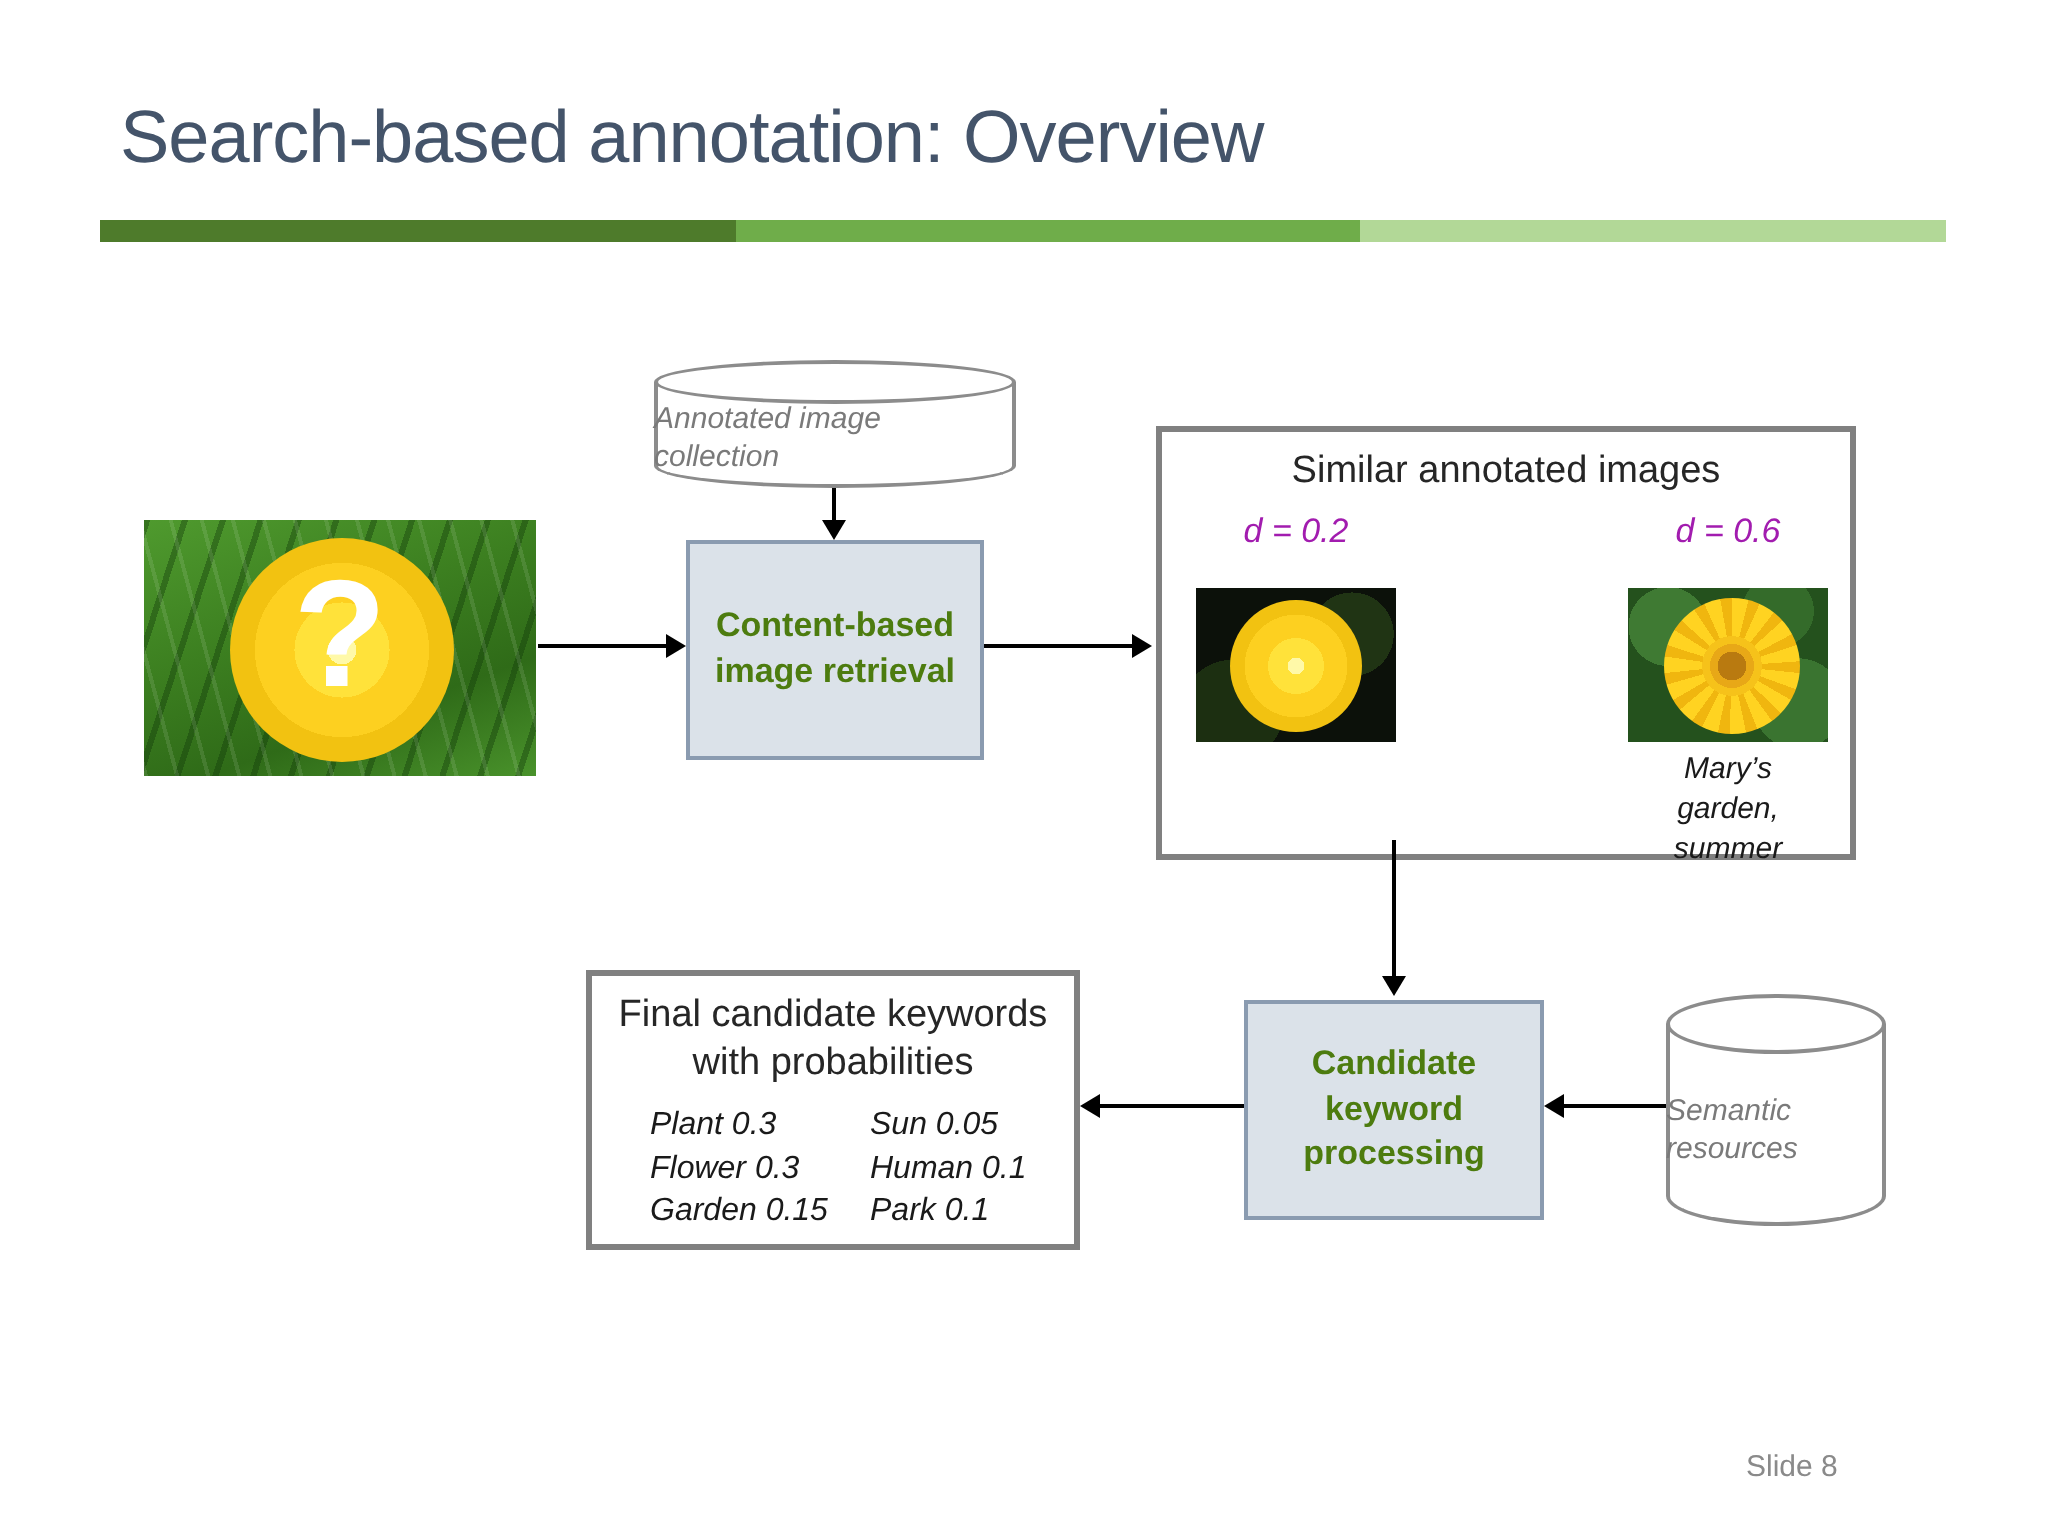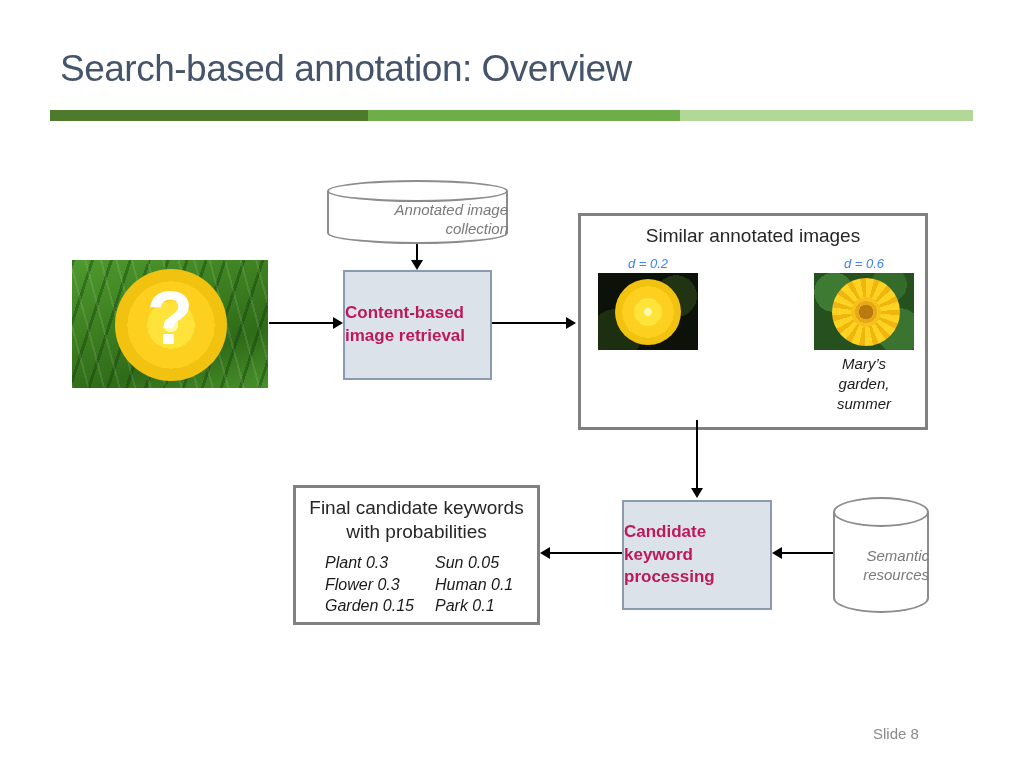--- a/index.html
+++ b/index.html
@@ -34,50 +34,50 @@
   #query-flower { left:43px; top:9px; width:112px; height:112px; }
   #query-mark { position:absolute; left:0; top:14px; width:196px; text-align:center;
       font-size:76px; font-weight:bold; color:#ffffff; }
 
   
   .cylinder { position:absolute; }
   .cyl-ellipse { position:absolute; left:0; right:0; top:0; background:#ffffff;
       border:2px solid #8c8c8c; border-radius:50%; z-index:2; }
   .cyl-body { position:absolute; left:0; right:0; bottom:0; background:#ffffff;
       border:2px solid #8c8c8c; border-top:none; z-index:1; }
-  .cyl-label { position:absolute; left:0; right:0; text-align:right; z-index:3;
+  .cyl-label { position:absolute; left:0; right:0; text-align:left; z-index:3;
       font-style:italic; color:#7a7a7a; }
 
   #collection-cyl { left:327px; top:180px; width:181px; height:64px; }
   #collection-cyl .cyl-ellipse { height:22px; }
   #collection-cyl .cyl-body { top:11px; border-radius:0 0 50% 50% / 0 0 11px 11px; }
   #collection-cyl .cyl-label { top:21px; font-size:15px; line-height:1.25; }
 
-  #semantic-cyl { left:833px; top:497px; width:96px; height:116px; }
+  #semantic-cyl { left:833px; top:497px; width:110px; height:116px; }
   #semantic-cyl .cyl-ellipse { height:30px; }
   #semantic-cyl .cyl-body { top:15px; border-radius:0 0 50% 50% / 0 0 15px 15px; }
   #semantic-cyl .cyl-label { top:50px; font-size:15px; line-height:1.25; }
 
   
   .process-box { position:absolute; background:#dbe2e9; border:2px solid #8a9bb0;
-      display:flex; align-items:center; justify-content:center; 
-      font-weight:bold; color:#be185d; }
+      display:flex; align-items:center; justify-content:center; text-align:center;
+      font-weight:bold; color:#4d7c0f; }
   #cbir-box { left:343px; top:270px; width:149px; height:110px; font-size:17px; line-height:1.35; }
   #candidate-box { left:622px; top:500px; width:150px; height:110px; font-size:17px; line-height:1.35; }
 
   
   #similar-box { position:absolute; left:578px; top:213px; width:350px; height:217px;
       background:#ffffff; border:3px solid #808080; }
   #similar-title { position:absolute; left:0; right:0; top:9px; text-align:center;
       font-size:19px; color:#262626; }
   .result-col { position:absolute; top:40px; width:106px; text-align:center; }
   #result-col-0 { left:14px; }
   #result-col-1 { left:122px; }
   #result-col-2 { left:230px; }
-  .distance-label { font-size:13px; font-style:italic; color:#3b82f6; margin-bottom:2px; }
+  .distance-label { font-size:17px; font-style:italic; color:#a21caf; margin-bottom:18px; }
   .result-photo { position:relative; width:100px; height:77px; margin:0 auto; overflow:hidden; }
   .keywords-label { margin-top:4px; font-size:15px; font-style:italic; color:#1a1a1a; line-height:1.32; }
 
   #photo-0 { background: radial-gradient(circle at 78% 30%, #203414 0 22%, rgba(32,52,20,0) 22%),
                          radial-gradient(circle at 18% 80%, #1c2f11 0 25%, rgba(28,47,17,0) 25%), #0c110a; }
   #photo-0 .flower { left:17px; top:6px; width:66px; height:66px; }
   #photo-1 { background: linear-gradient(to bottom, #b8d4ea 0 42%, #9cc3de 42% 50%, #6fa050 50% 62%, #4c8a38 62% 100%); }
   #photo-1 .flower { left:14px; top:16px; width:56px; height:56px; }
   #photo-2 { background: radial-gradient(circle at 20% 25%, #3f7a33 0 20%, rgba(63,122,51,0) 20%),
                          radial-gradient(circle at 85% 75%, #3a7430 0 22%, rgba(58,116,48,0) 22%),

